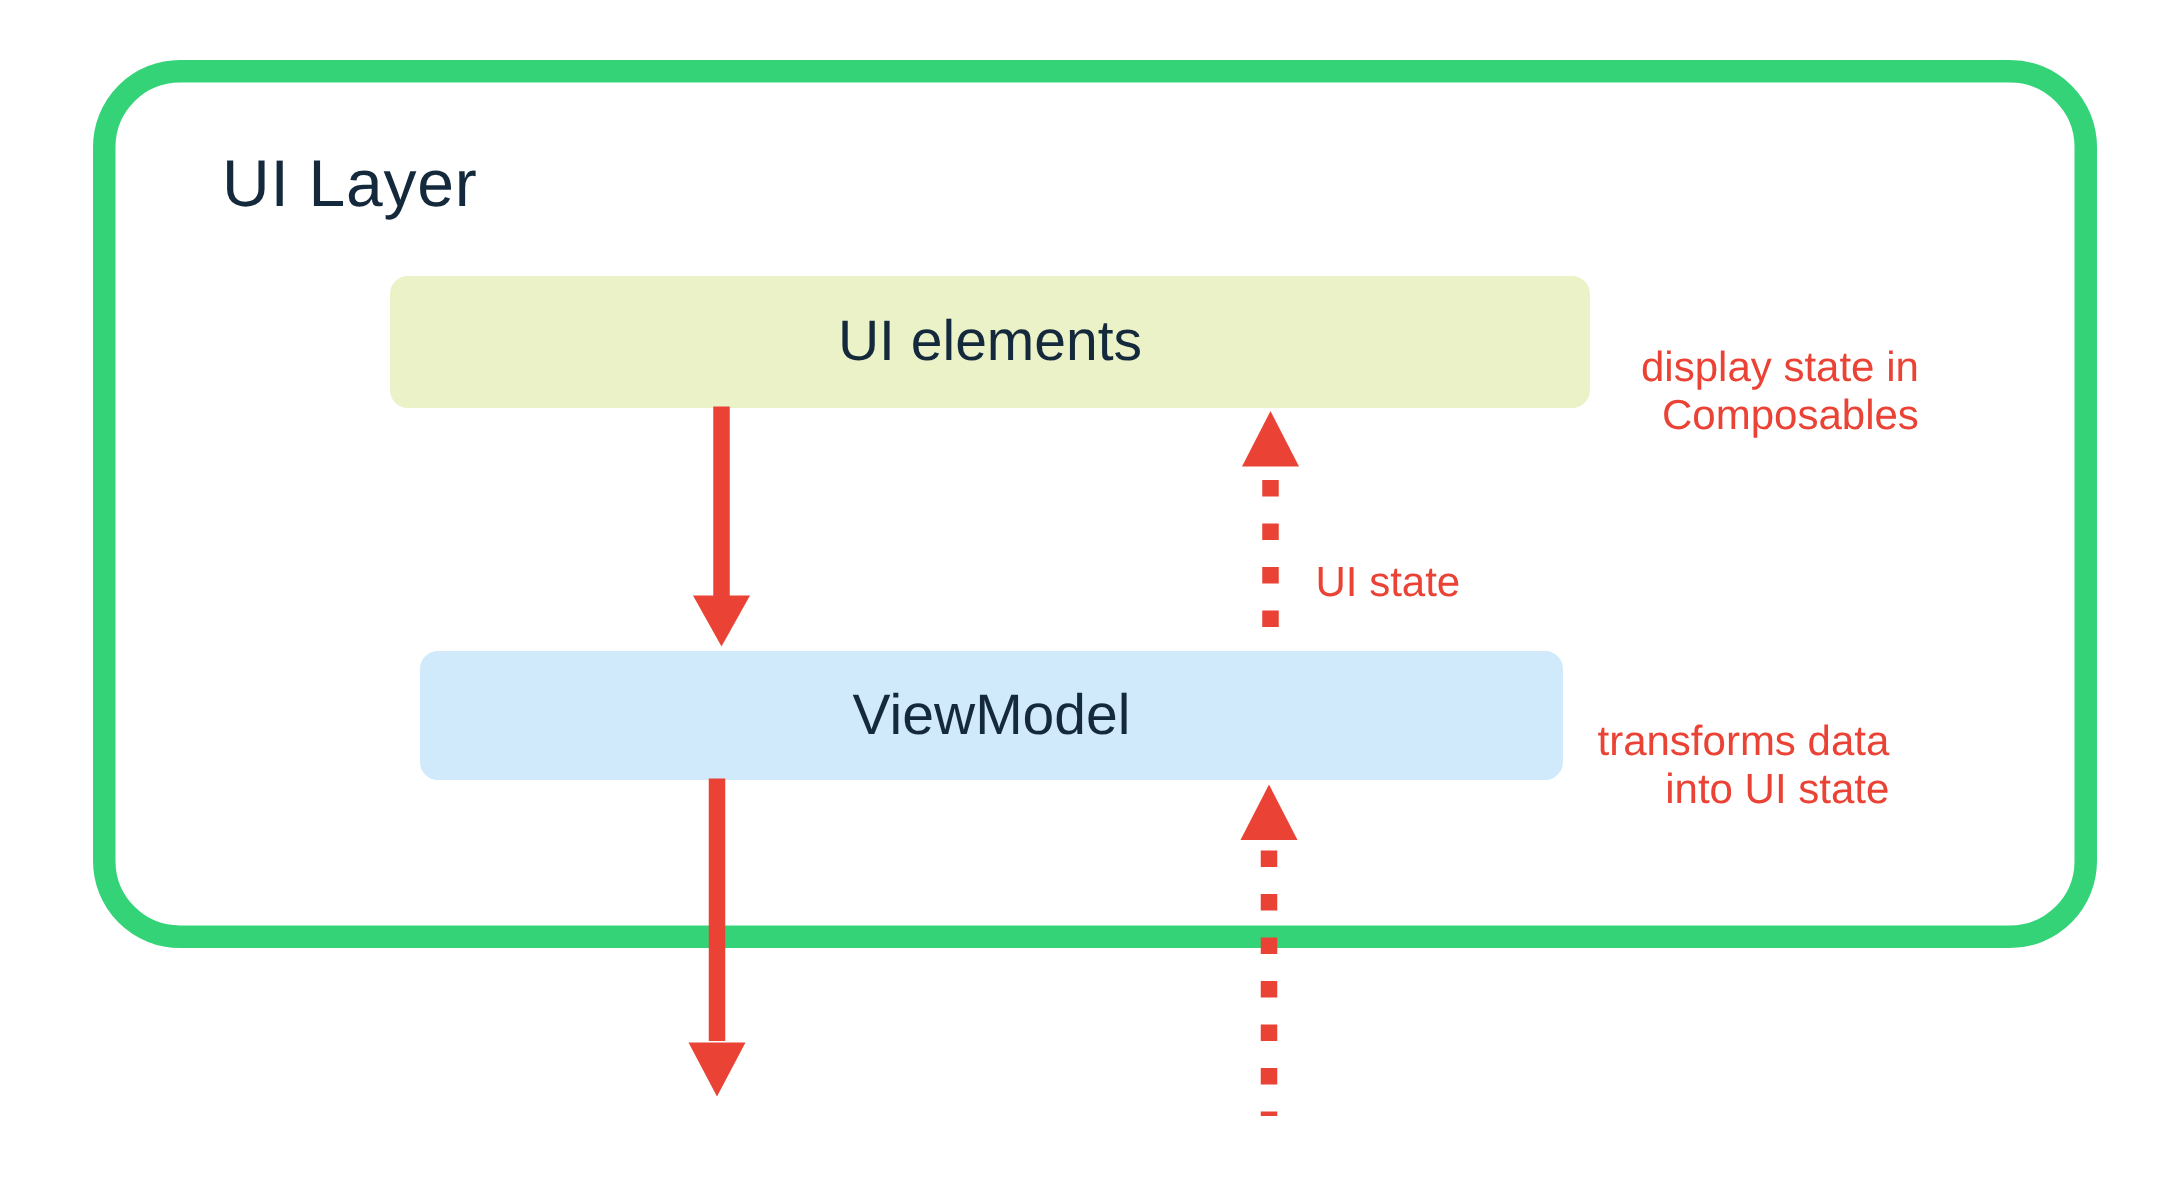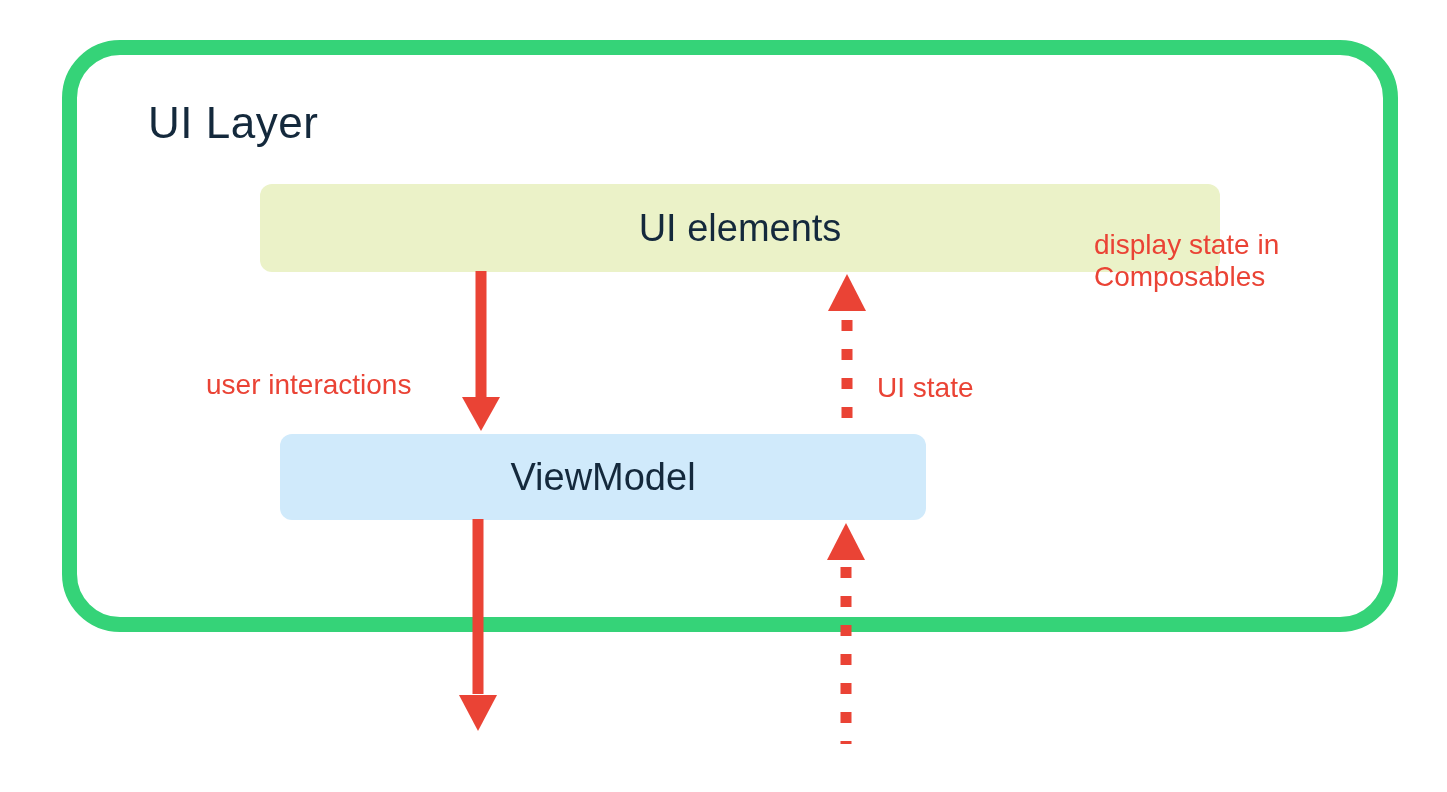--- a/index.html
+++ b/index.html
@@ -10,20 +10,21 @@
     --box-vm-bg:#d0eafb;
     --canvas-bg:#ffffff;
   }
   html,body{margin:0;padding:0;background:var(--canvas-bg);}
   .canvas{
     position:relative;
     width:1447px;height:792px;
     background:var(--canvas-bg);
     font-family:"Liberation Sans", sans-serif;
     overflow:hidden;
+    text-align:right;
   }
   .outer{
     position:absolute;
     left:62px;top:40px;width:1336px;height:592px;
     border:15px solid var(--border-green);
     border-radius:58px;
     box-sizing:border-box;
     background:transparent;
   }
   .title{
@@ -33,22 +34,22 @@
     color:var(--text-navy);
     letter-spacing:0.5px;
   }
   .box{
     position:absolute;
     display:flex;align-items:center;justify-content:center;
     border-radius:12px;
     color:var(--text-navy);
     font-size:38px;
   }
-  .box-ui{left:260px;top:184px;width:960px;height:88px;background:var(--box-ui-bg);}
-  .box-vm{left:280px;top:434px;width:646px;height:86px;background:var(--box-vm-bg);}
+  .box-ui{left:260px;top:184px;width:800px;height:88px;background:var(--box-ui-bg);}
+  .box-vm{left:280px;top:434px;width:762px;height:86px;background:var(--box-vm-bg);}
   .arrows{
     position:absolute;left:0;top:0;width:1447px;height:792px;
     pointer-events:none;
   }
   .arrows .solid{stroke:var(--accent-red);stroke-width:11;stroke-linecap:butt;}
   .arrows .dotted{stroke:var(--accent-red);stroke-width:11;stroke-linecap:butt;stroke-dasharray:11 18;}
   .arrows .head{fill:var(--accent-red);}
   .red-label{
     position:absolute;
     color:var(--accent-red);
@@ -96,18 +97,19 @@
       <line class="solid" x1="478" y1="519" x2="478" y2="694"></line>
       <path class="head" d="M478 731 L459 695 L497 695 Z"></path>
     </g>
 
     <g>
       <path class="head" d="M846 523 L827 560 L865 560 Z"></path>
       <line class="dotted" x1="846" y1="567" x2="846" y2="744"></line>
     </g>
   </svg>
 
-  <div class="red-label lbl-user-interactions">user interactions</div>
   <div class="red-label lbl-ui-state">UI state</div>
   <div class="red-label lbl-display-state">display state in
 Composables</div>
+  <div class="red-label lbl-transforms">transforms data
+into UI state</div>
 
 </div>
 
 </body></html>

